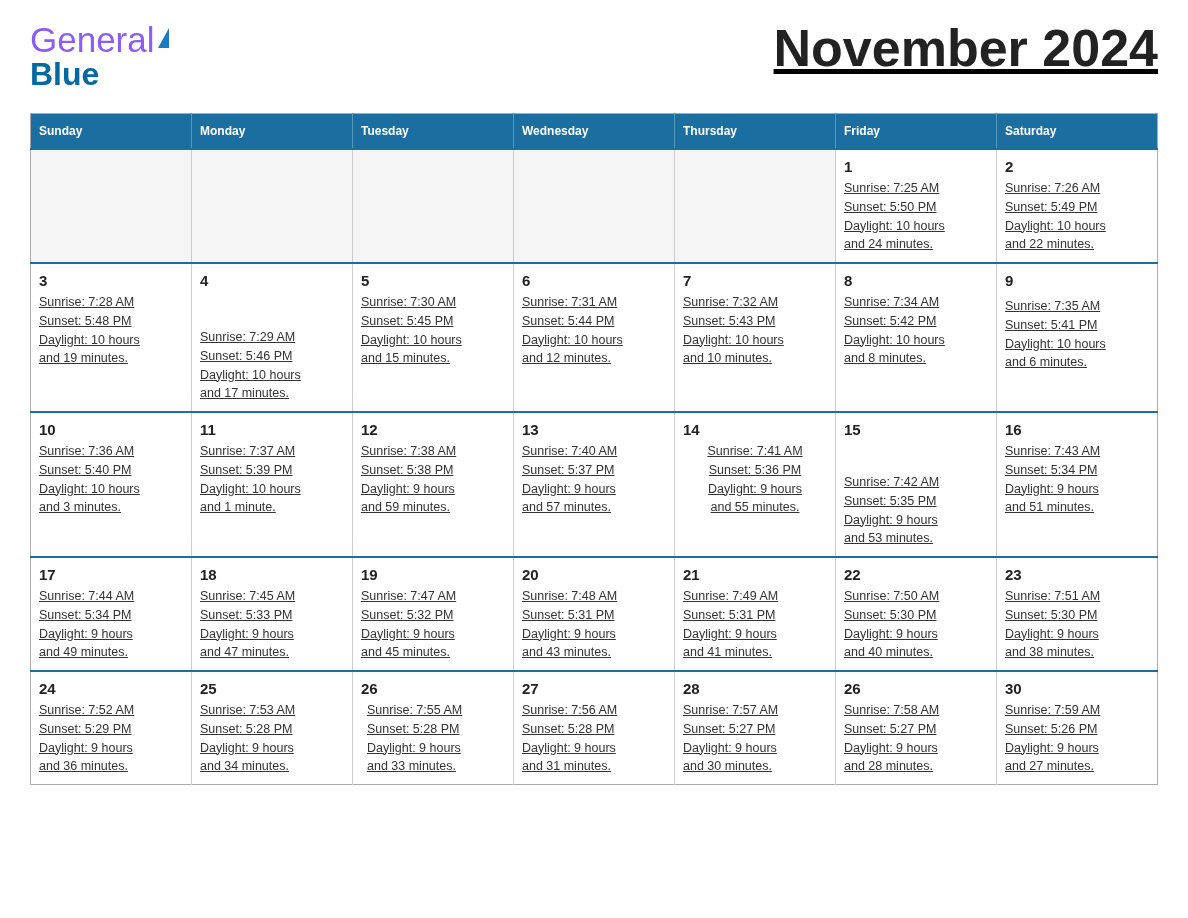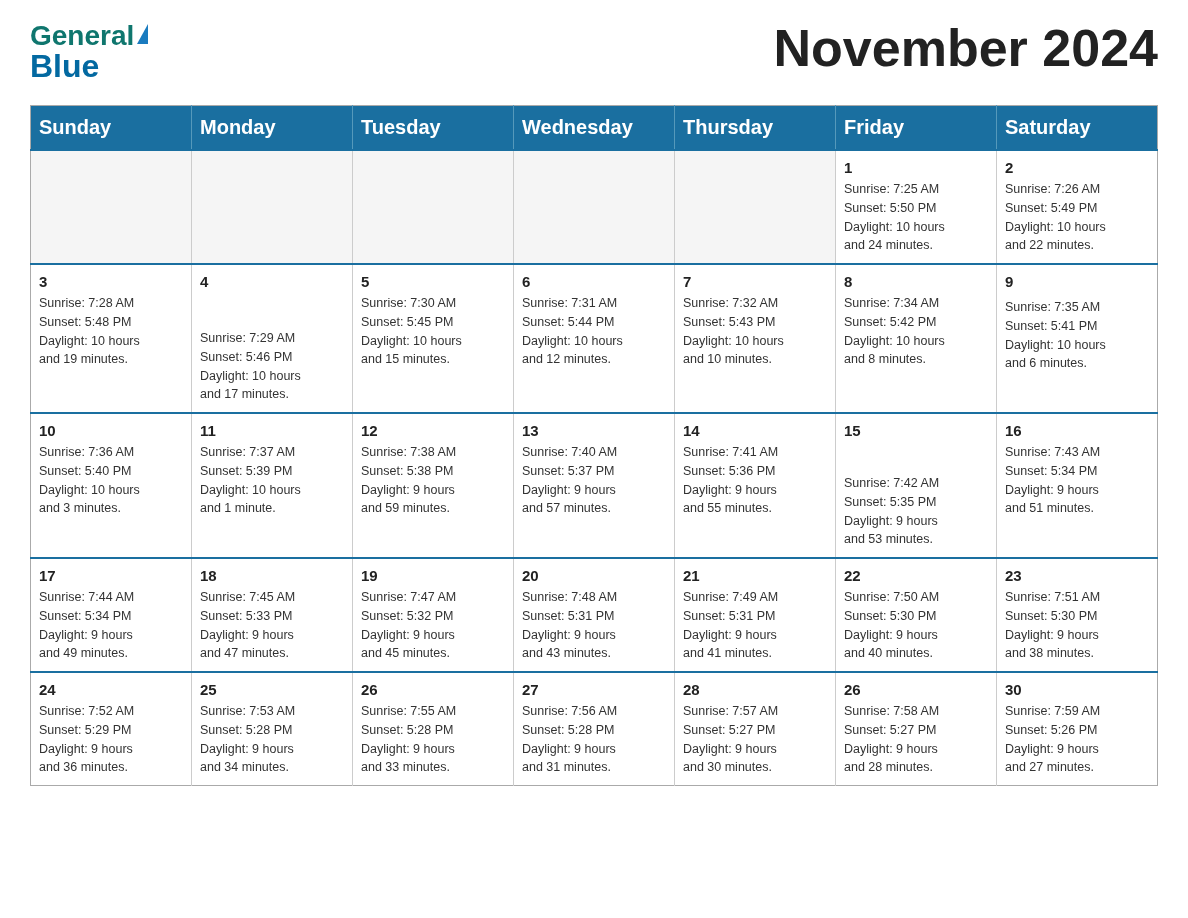--- a/index.html
+++ b/index.html
@@ -16,20 +16,21 @@
       align-items: flex-start;
       margin-bottom: 20px;
     }
     .logo {
       display: flex;
       flex-direction: column;
       align-items: flex-start;
     }
     .title-block {
       text-align: right;
+      text-decoration: underline;
     }
     .month-title {
       font-size: 52px;
       font-weight: bold;
       color: #222;
       line-height: 1.1;
     }
     .location-title {
       font-size: 22px;
       color: #444;
@@ -38,21 +39,21 @@
     .calendar {
       width: 100%;
       border-collapse: collapse;
       border: 1px solid #aaa;
     }
     .calendar thead tr {
       background: #1a6fa0;
     }
     .calendar thead th {
       color: #fff;
-      font-size: 20px;
+      font-size: 12px;
       font-weight: bold;
       padding: 10px 8px;
       text-align: left;
       border-right: 1px solid #5599bb;
     }
     .calendar thead th:last-child {
       border-right: none;
     }
     .calendar tbody tr {
       border-top: 2px solid #1a6fa0;
@@ -77,29 +78,30 @@
       font-size: 15px;
       font-weight: bold;
       color: #222;
       margin-bottom: 4px;
       display: block;
     }
     .day-info {
       font-size: 12.5px;
       color: #333;
       line-height: 1.5;
+      text-decoration: underline;
     }
   </style>
 </head>
 <body>
 
 <div class="header">
   <div class="logo">
     <div style="display:flex; align-items:center;">
-      <span style="font-size:28px; font-weight:bold; color:#0f766e;">General</span>
+      <span style="font-size:35px; font-weight:normal; color:#8b5cf6;">General</span>
       <span style="display:inline-block; width:0; height:0; border-left:11px solid transparent; border-bottom:20px solid #1a7bbf; margin-left:3px; position:relative; top:-2px;"></span>
     </div>
     <span style="font-size:32px; font-weight:bold; color:#0369a1; margin-top:-4px;">Blue</span>
   </div>
   <div class="title-block">
     <div class="month-title">November 2024</div>
   </div>
 </div>
 
 <table class="calendar">
@@ -211,21 +213,21 @@
         </td>
         <td>
           <span class="day-num">13</span>
           <div class="day-info" style="white-space: pre-line;">Sunrise: 7:40 AM
 Sunset: 5:37 PM
 Daylight: 9 hours
 and 57 minutes.</div>
         </td>
         <td>
           <span class="day-num">14</span>
-          <div class="day-info" style="white-space: pre-line;">Sunrise: 7:41 AM
+          <div class="day-info" style="white-space: pre-line; text-align: center;">Sunrise: 7:41 AM
 Sunset: 5:36 PM
 Daylight: 9 hours
 and 55 minutes.</div>
         </td>
         <td>
           <span class="day-num">15</span>
           <div class="day-info" style="white-space: pre-line; margin-top: 35px;">Sunrise: 7:42 AM
 Sunset: 5:35 PM
 Daylight: 9 hours
 and 53 minutes.</div>
@@ -299,21 +301,21 @@
         </td>
         <td>
           <span class="day-num">25</span>
           <div class="day-info" style="white-space: pre-line;">Sunrise: 7:53 AM
 Sunset: 5:28 PM
 Daylight: 9 hours
 and 34 minutes.</div>
         </td>
         <td>
           <span class="day-num">26</span>
-          <div class="day-info" style="white-space: pre-line;">Sunrise: 7:55 AM
+          <div class="day-info" style="white-space: pre-line; margin-left: 6px;">Sunrise: 7:55 AM
 Sunset: 5:28 PM
 Daylight: 9 hours
 and 33 minutes.</div>
         </td>
         <td>
           <span class="day-num">27</span>
           <div class="day-info" style="white-space: pre-line;">Sunrise: 7:56 AM
 Sunset: 5:28 PM
 Daylight: 9 hours
 and 31 minutes.</div>

